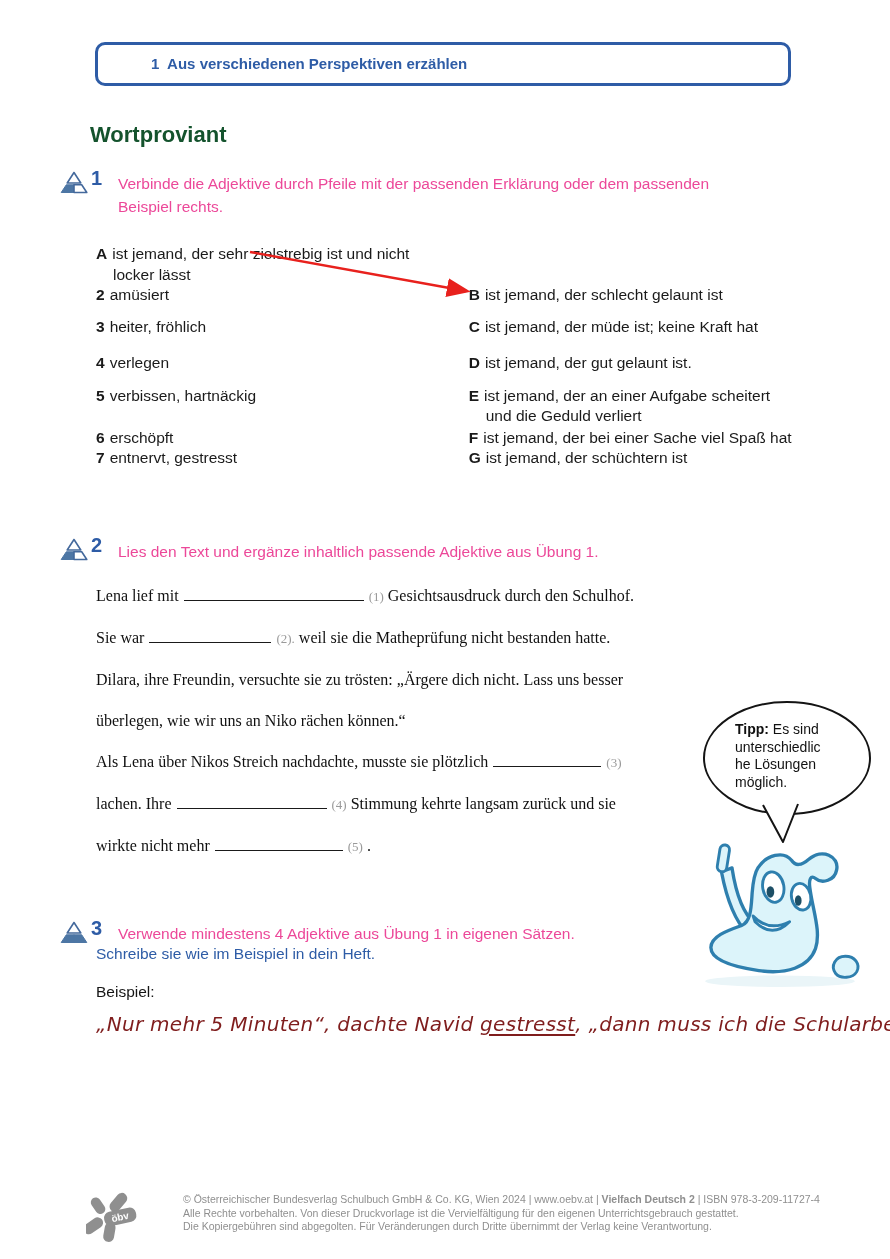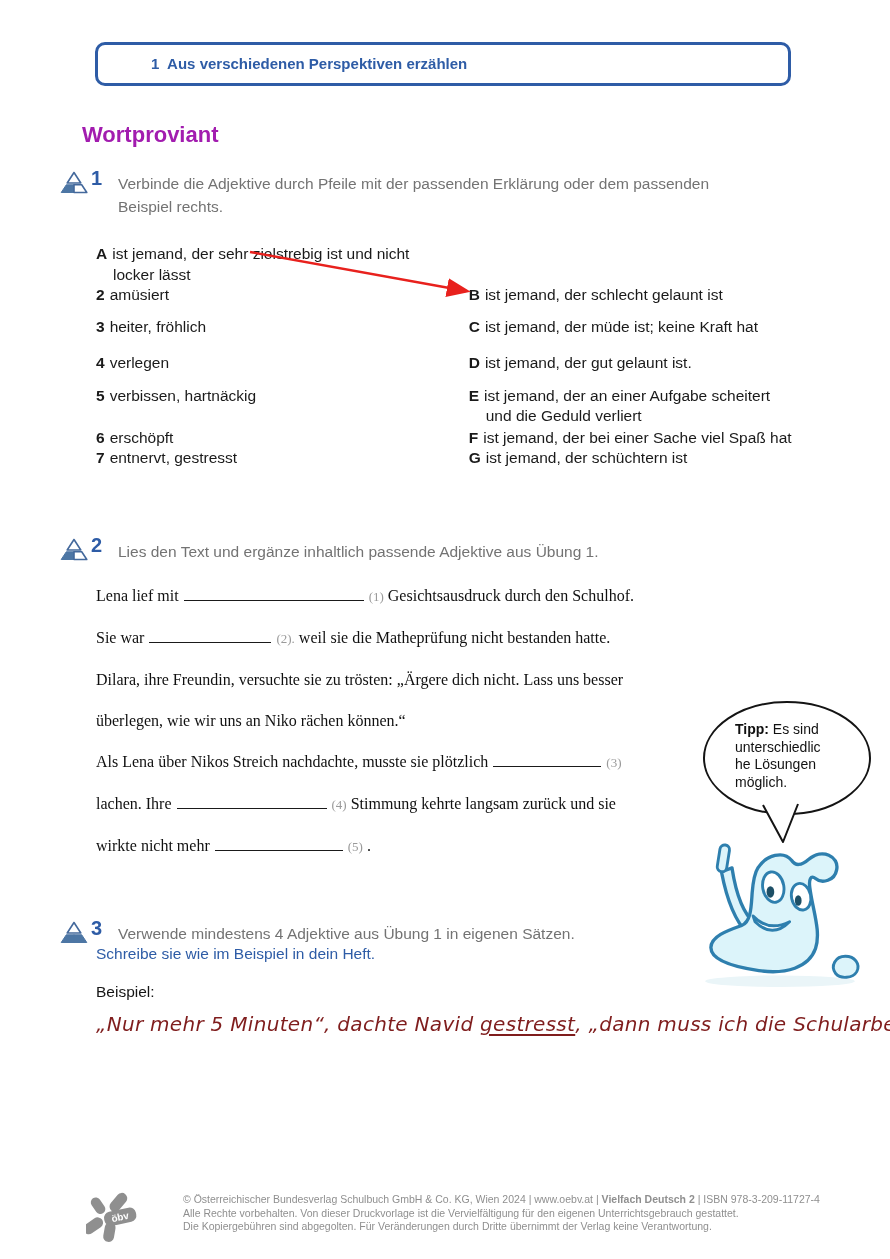--- a/index.html
+++ b/index.html
@@ -5,26 +5,26 @@
   html,body{margin:0;padding:0;background:#fff;}
   .page{position:relative;width:890px;height:1259px;background:#fff;overflow:hidden;
         font-family:"Liberation Sans",sans-serif;color:#1a1a1a;}
 
   
   .chapter-box{position:absolute;left:95px;top:42px;width:696px;height:44px;
         border:3px solid #2e5ca6;border-radius:10px;box-sizing:border-box;padding-left:36px;}
   .chapter-box .chap-label{display:block;padding-left:17px;line-height:37px;
         color:#2e5ca6;font-weight:bold;font-size:15px;white-space:pre;}
 
-  .page-title{position:absolute;left:82px;top:122px;font-size:22px;font-weight:bold;color:#a21caf;}
+  .page-title{position:absolute;left:90px;top:122px;font-size:22px;font-weight:bold;color:#14532d;}
 
   
   .task-icon{position:absolute;width:28px;height:23px;}
   .task-num{position:absolute;font-size:20px;font-weight:bold;color:#2e5ca6;}
-  .task-instr{position:absolute;color:#737373;font-size:15.5px;line-height:23px;}
+  .task-instr{position:absolute;color:#ec4899;font-size:15.5px;line-height:23px;}
 
   
   .match{position:absolute;left:96px;top:244px;width:700px;font-size:15.5px;line-height:20.5px;}
   .mrow{display:flex;}
   .mrow .adj{width:382px;}
   .mrow .opt{width:318px;padding-left:17px;text-indent:-17px;}
   .adj b,.opt b{margin-right:5px;}
   .mb0{margin-bottom:0;}
   .mb11{margin-bottom:11px;}
   .mb12{margin-bottom:12px;margin-top:16px;}

